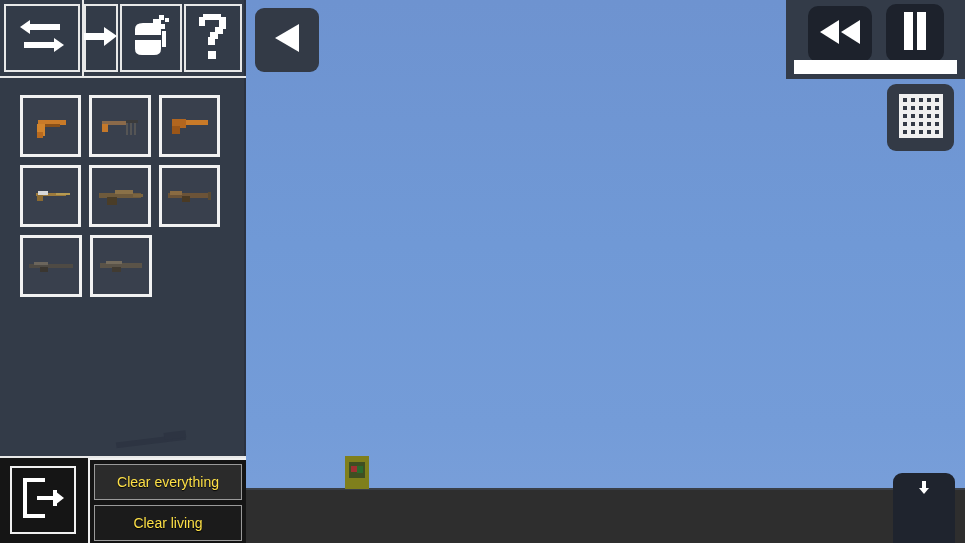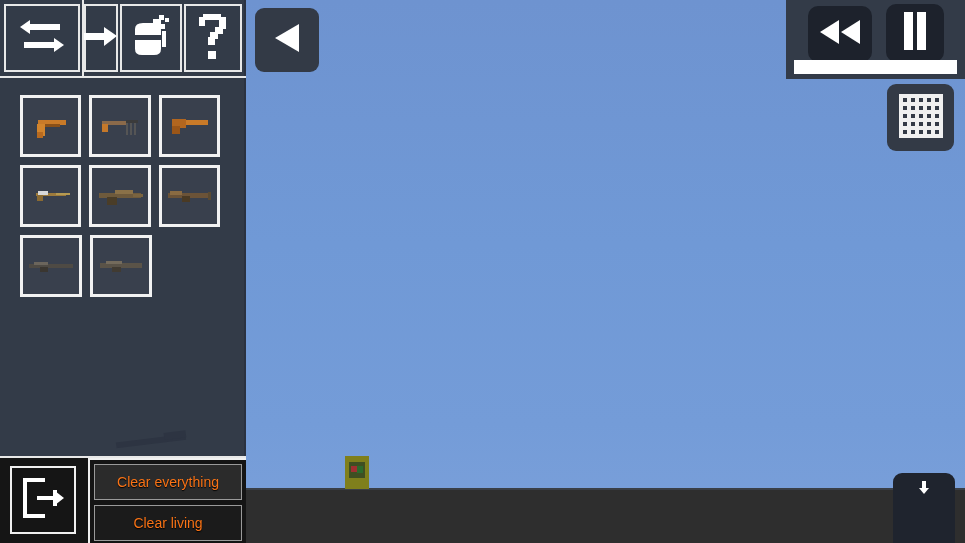--- a/index.html
+++ b/index.html
@@ -110,21 +110,21 @@
     position:absolute; left:88px; top:0px; width:158px; height:87px;
     border:2px solid #f0f0f0;
     border-right:none; border-bottom:none;
     background:rgba(20,20,20,0.25);
     padding:4px;
   }
   .clear-btn{
     width:100%; height:36px;
     background:#2b2b2b;
     border:1px solid #9a9a9a;
-    color:#f97316;
+    color:#fde047;
     font-size:14px;
     display:flex; align-items:center; justify-content:center;
     cursor:pointer;
     margin-bottom:5px;
     text-shadow:0 1px 1px #000;
   }
   .clear-btn.second{ background:#1b1b1b; }
 
   
   #back-btn{

